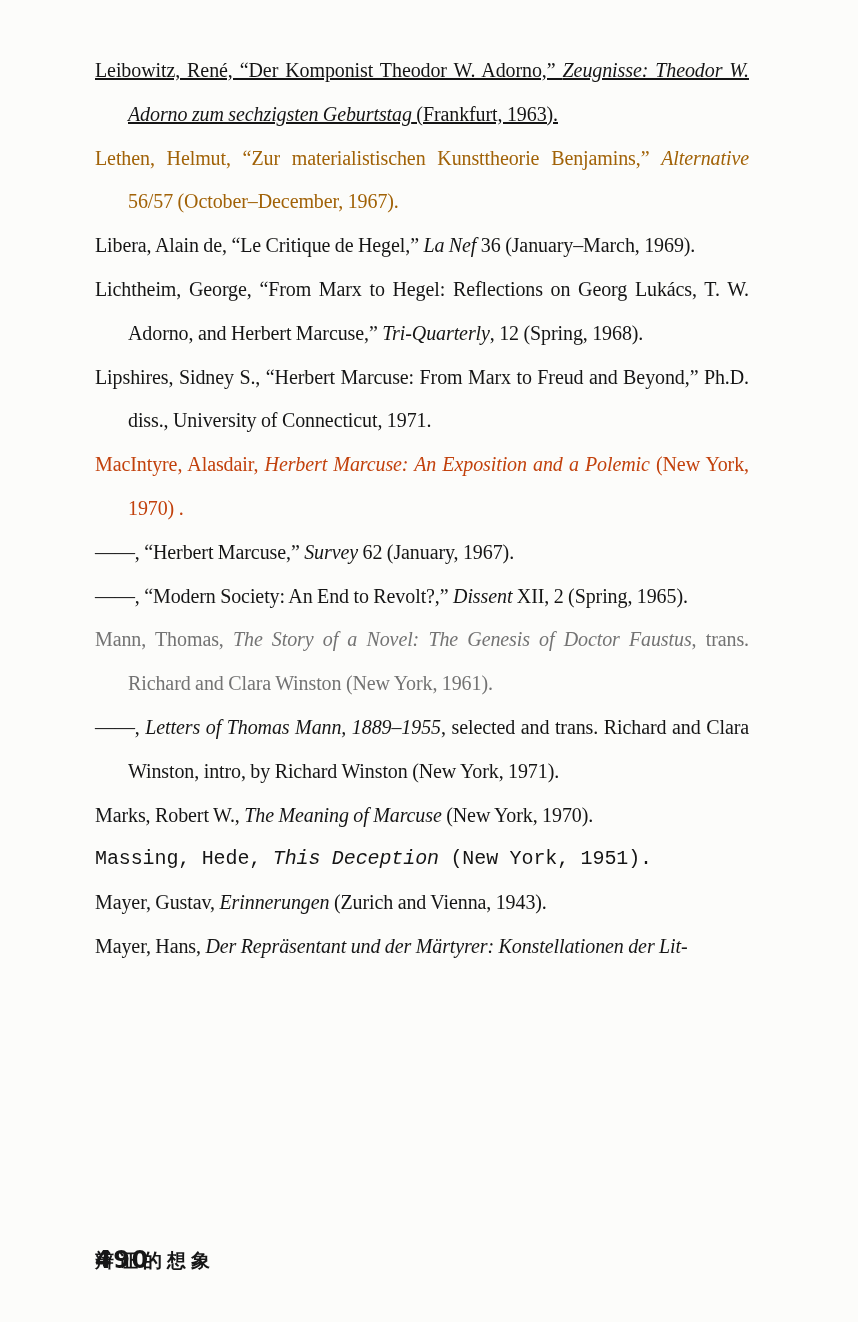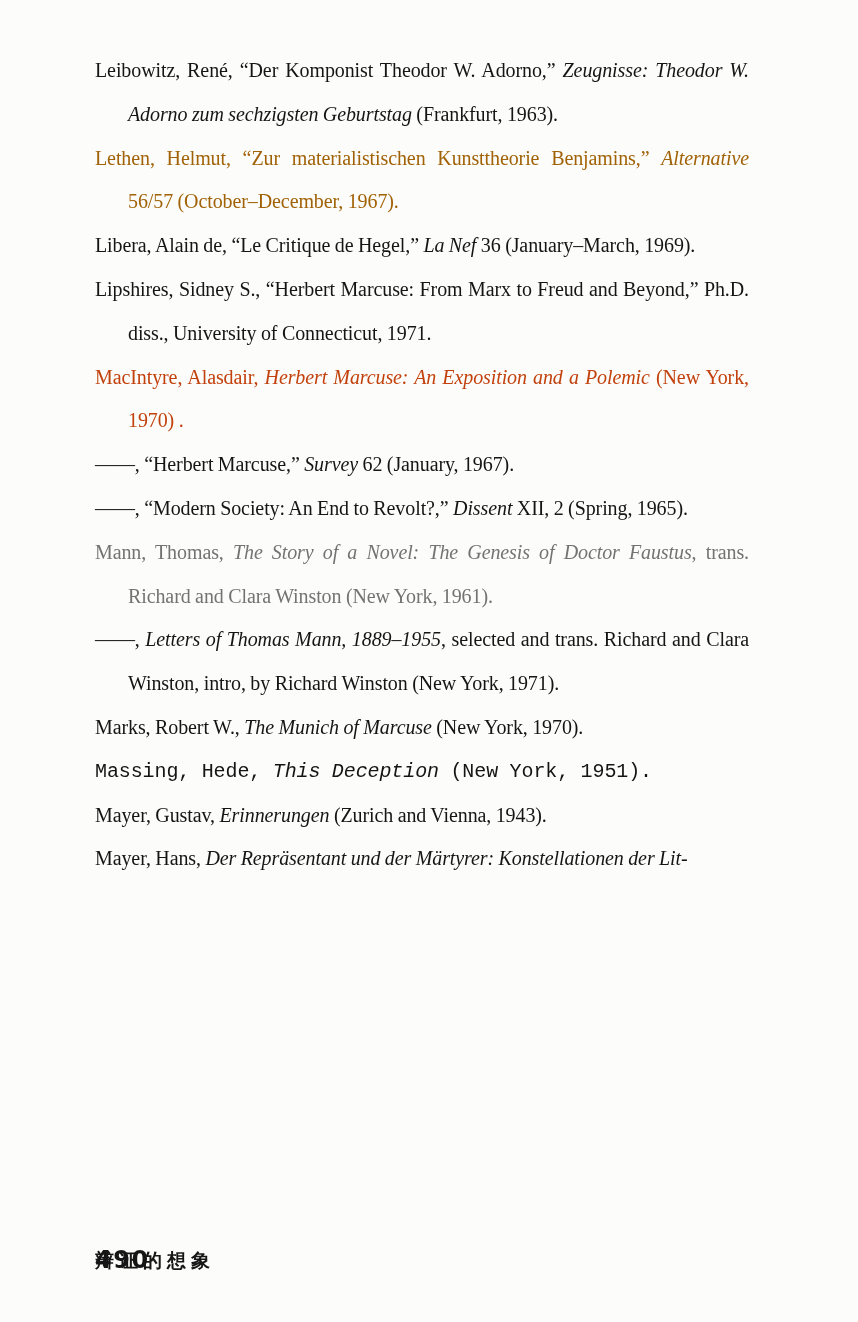--- a/index.html
+++ b/index.html
@@ -68,30 +68,31 @@
     font-weight: 600;
     letter-spacing: 5px;
     color: #161616;
   }
 </style>
 </head>
 <body style="background: rgb(252, 252, 250);">
 
 <div class="page">
   <main class="bib">
-      <p class="entry" style="color: rgb(21, 21, 21);"><span>Leibowitz, René, “Der Komponist Theodor W. Adorno,” </span><i>Zeugnisse: Theodor W. Adorno zum sechzigsten Geburtstag</i><span> (Frankfurt, 1963).</span></p>
+      <p class="entry" style="color: rgb(21, 21, 21); text-decoration: underline;"><span>Leibowitz, René, “Der Komponist Theodor W. Adorno,” </span><i>Zeugnisse: Theodor W. Adorno zum sechzigsten Geburtstag</i><span> (Frankfurt, 1963).</span></p>
       <p class="entry" style="color: #a16207;"><span>Lethen, Helmut, “Zur materialistischen Kunsttheorie Benjamins,” </span><i>Alternative</i><span> 56/57 (October–December, 1967).</span></p>
       <p class="entry" style="color: rgb(21, 21, 21);"><span>Libera, Alain de, “Le Critique de Hegel,” </span><i>La Nef</i><span> 36 (January–March, 1969).</span></p>
+      <p class="entry" style="color: rgb(21, 21, 21);"><span>Lichtheim, George, “From Marx to Hegel: Reflections on Georg Lukács, T. W. Adorno, and Herbert Marcuse,” </span><i>Tri-Quarterly</i><span>, 12 (Spring, 1968).</span></p>
       <p class="entry" style="color: rgb(21, 21, 21);"><span>Lipshires, Sidney S., “Herbert Marcuse: From Marx to Freud and Beyond,” Ph.D. diss., University of Connecticut, 1971.</span></p>
       <p class="entry" style="color: #c2410c;"><span>MacIntyre, Alasdair, </span><i>Herbert Marcuse: An Exposition and a Polemic</i><span> (New York, 1970) .</span></p>
       <p class="entry" style="color: rgb(21, 21, 21);"><span>——, “Herbert Marcuse,” </span><i>Survey</i><span> 62 (January, 1967).</span></p>
       <p class="entry" style="color: rgb(21, 21, 21);"><span>——, “Modern Society: An End to Revolt?,” </span><i>Dissent</i><span> XII, 2 (Spring, 1965).</span></p>
       <p class="entry" style="color: #737373;"><span>Mann, Thomas, </span><i>The Story of a Novel: The Genesis of Doctor Faustus</i><span>, trans. Richard and Clara Winston (New York, 1961).</span></p>
       <p class="entry" style="color: rgb(21, 21, 21);"><span>——, </span><i>Letters of Thomas Mann, 1889–1955</i><span>, selected and trans. Richard and Clara Winston, intro, by Richard Winston (New York, 1971).</span></p>
-      <p class="entry" style="color: rgb(21, 21, 21);"><span>Marks, Robert W., </span><i>The Munich of Marcuse</i><span> (New York, 1970).</span></p>
+      <p class="entry" style="color: rgb(21, 21, 21);"><span>Marks, Robert W., </span><i>The Meaning of Marcuse</i><span> (New York, 1970).</span></p>
       <p class="entry" style="color: rgb(21, 21, 21); font-family: Liberation Mono, monospace;"><span>Massing, Hede, </span><i>This Deception</i><span> (New York, 1951).</span></p>
       <p class="entry" style="color: rgb(21, 21, 21);"><span>Mayer, Gustav, </span><i>Erinnerungen</i><span> (Zurich and Vienna, 1943).</span></p>
       <p class="entry" style="color: rgb(21, 21, 21);"><span>Mayer, Hans, </span><i>Der Repräsentant und der Märtyrer: Konstellationen der Lit-</i></p>
     </main>
   <footer class="footer">
     <span class="page-number">490</span>
     <span class="running-title">辩证的想象</span>
   </footer>
 </div>
 

